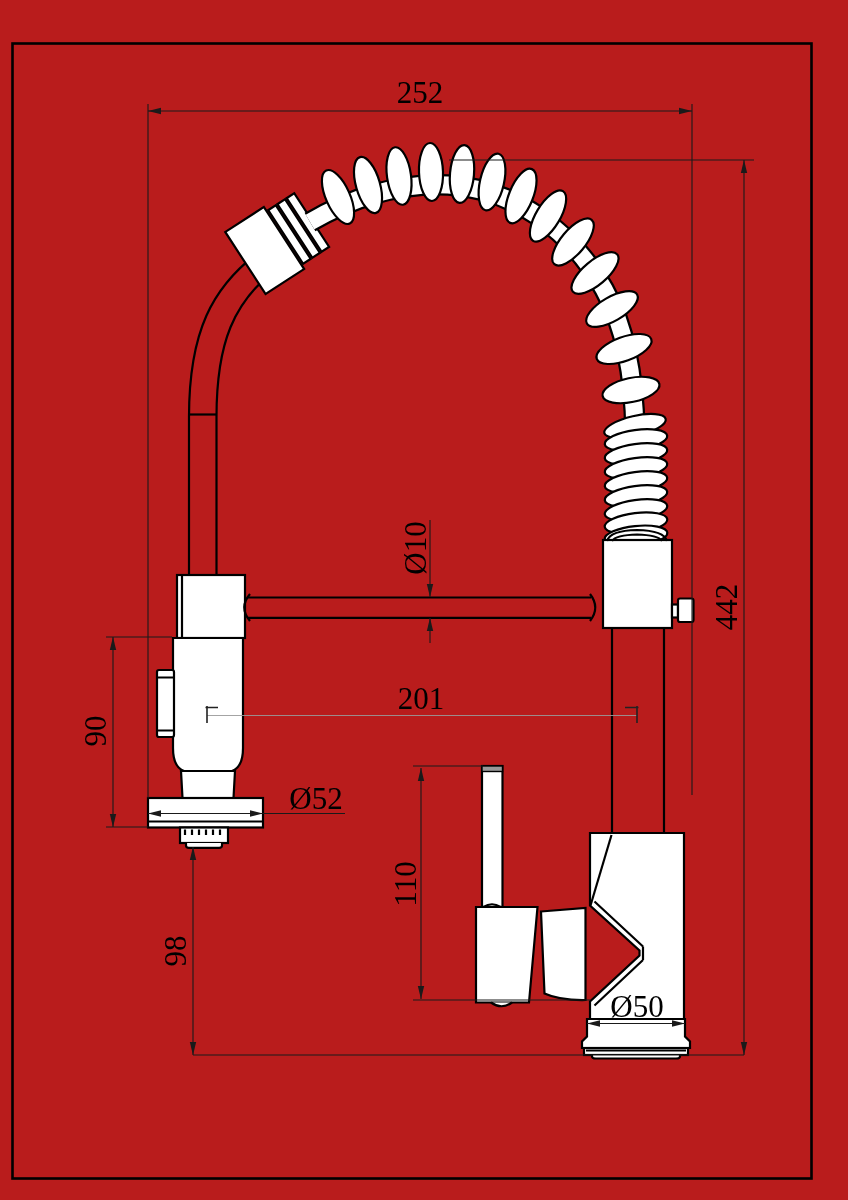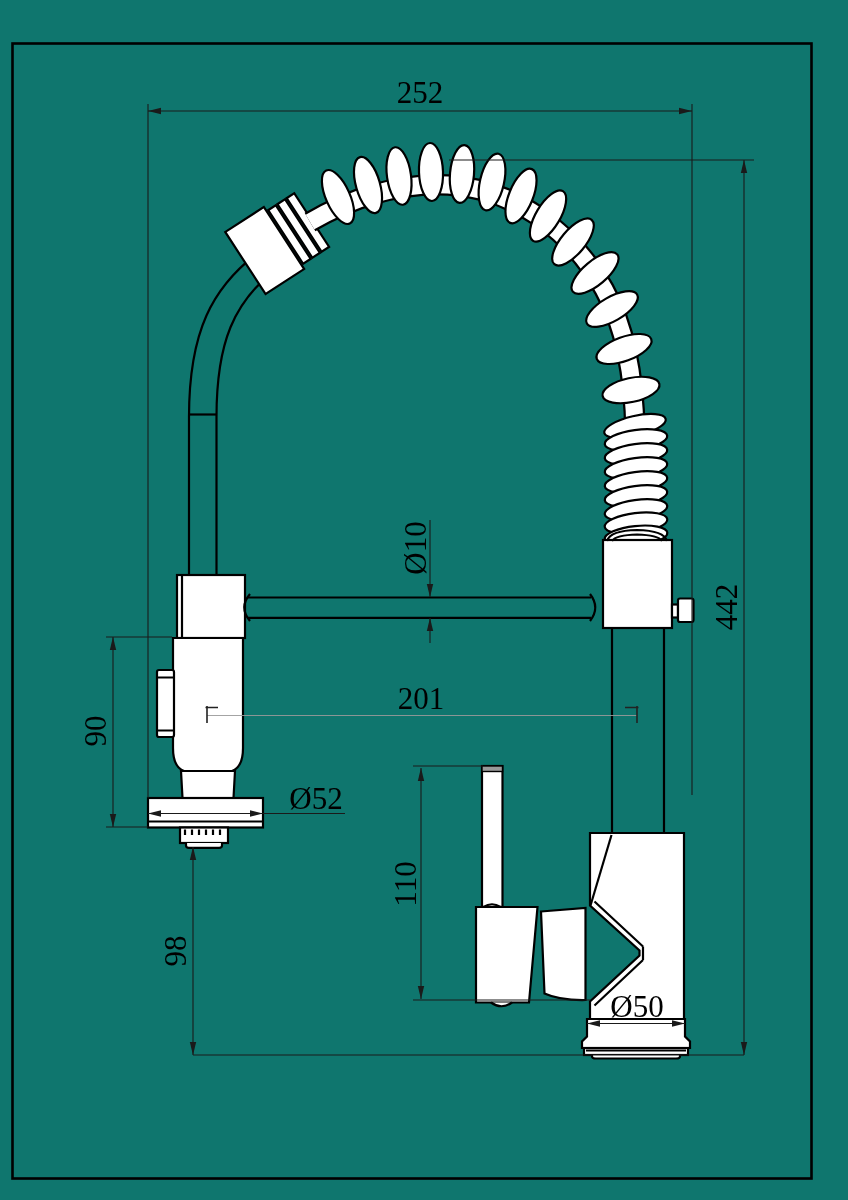--- a/index.html
+++ b/index.html
@@ -1,16 +1,16 @@
 <!DOCTYPE html>
 <html><head>
 <meta charset="utf-8">
 <style>
   html,body{margin:0;padding:0;background:#fff;}
-  .sheet{position:relative;width:848px;height:1200px;background:#0f766e;overflow:hidden;}
+  .sheet{position:relative;width:848px;height:1200px;background:#b91c1c;overflow:hidden;}
   svg{position:absolute;left:0;top:0;display:block;}
   text{font-family:"Liberation Serif","DejaVu Serif",serif;font-size:31px;fill:#000;}
   .obj{stroke:#000;stroke-width:2.2;fill:none;}
   .objf{stroke:#000;stroke-width:2.2;fill:#fff;}
   .dim{stroke:#1a1a1a;stroke-width:1.1;fill:none;}
   .dimlight{stroke:#9a9a9a;stroke-width:0.9;fill:none;}
   .tick{stroke:#222;stroke-width:1.6;fill:none;}
   .arrow{fill:#1a1a1a;stroke:none;}
 </style>
 </head>

